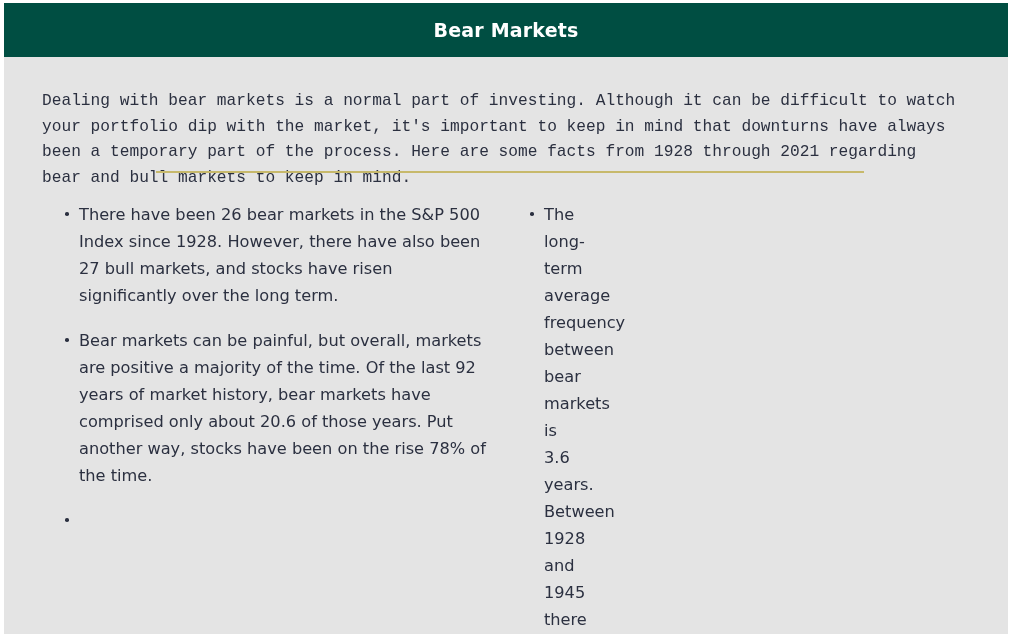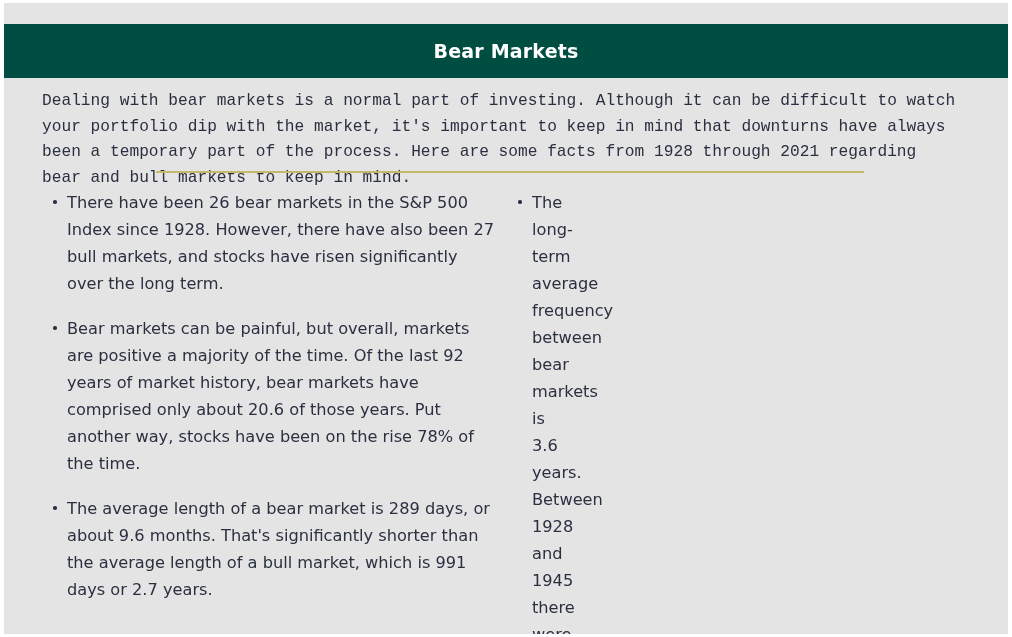--- a/index.html
+++ b/index.html
@@ -27,21 +27,20 @@
   #header-bar {
     position: absolute;
     left: 0;
     top: 0;
     width: 1004px;
     height: 54px;
     background: #004e42;
     display: flex;
     align-items: center;
     justify-content: center;
-    margin-top: 21px;
   }
   #header-title {
     color: #ffffff;
     font-family: "DejaVu Sans", sans-serif;
     font-size: 19px;
     font-weight: bold;
     letter-spacing: 0.2px;
     text-align: center;
     white-space: nowrap;
   }
@@ -85,21 +84,21 @@
   }
   #col-right {
     width: 504px;
     padding-left: 514px;
     padding-right: 10px;
     margin-left: -500px;
   }
 
   ul.bullets {
     list-style: none;
-    margin: 0;
+    margin: 12px;
     padding: 0;
   }
   ul.bullets li {
     position: relative;
     padding-left: 14px;
     margin-bottom: 18px;
     color: #2b3040;
     font-family: "DejaVu Sans", sans-serif;
     font-size: 16.2px;
     line-height: 27px;
@@ -138,21 +137,20 @@
         <li>
           <span class="dot"></span>
           <span>There have been 26 bear markets in the S&amp;P 500 Index since 1928. However, there have also been 27 bull markets, and stocks have risen significantly over the long term.</span>
         </li>
         <li>
           <span class="dot"></span>
           <span>Bear markets can be painful, but overall, markets are positive a majority of the time. Of the last 92 years of market history, bear markets have comprised only about 20.6 of those years. Put another way, stocks have been on the rise 78% of the time.</span>
         </li>
         <li>
           <span class="dot"></span>
-          <span>The average length of a bear market is 289 days, or about 9.6 months. That's significantly shorter than the average length of a bull market, which is 991 days or 2.7 years.</span>
         </li>
       </ul>
     </div>
 
     <div class="column" id="col-right">
       <ul class="bullets">
         <li>
           <span class="dot"></span>
           <span>The long-term average frequency between bear markets is 3.6 years. Between 1928 and 1945 there were 12 bear markets, or one about every 1.4 years. Since 1945, there have been 14, or one about every 5.4 years.</span>
         </li>

